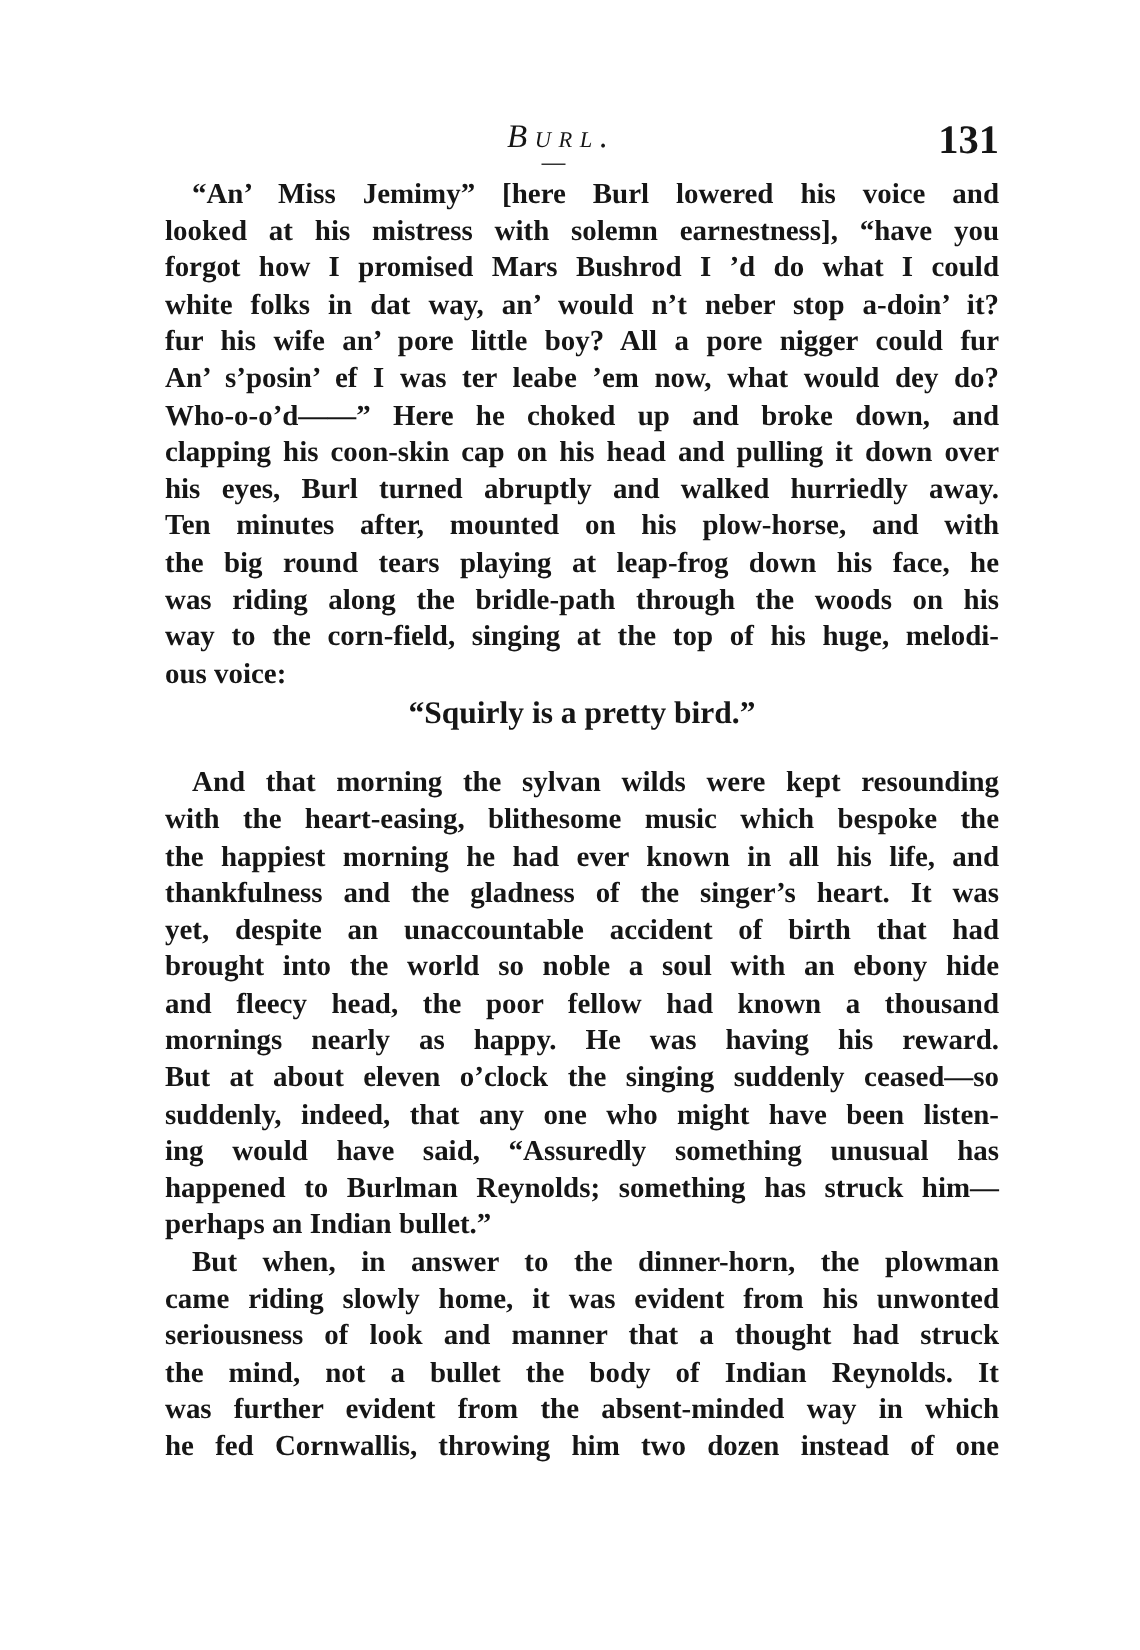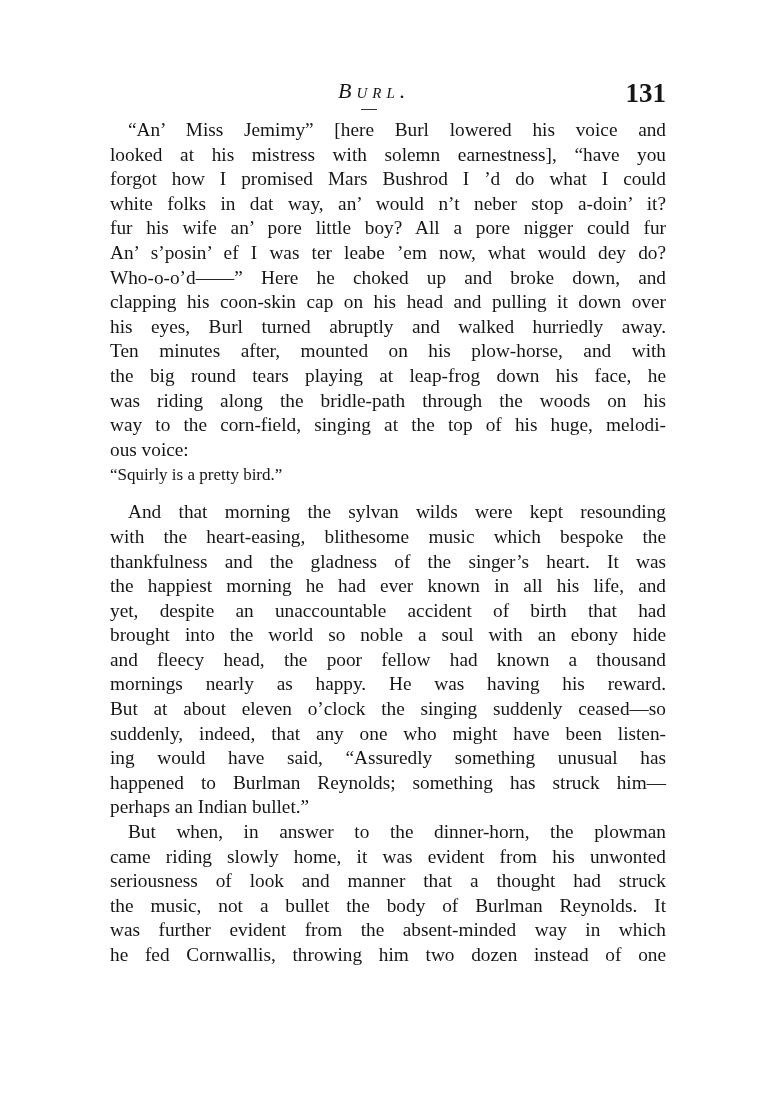--- a/index.html
+++ b/index.html
@@ -46,39 +46,41 @@
       left: 251px;
       top: 37px;
       width: 16px;
       height: 1px;
       background: #333;
     }
     .body-text {
       margin-top: 14px;
       font-size: 19.3px;
       line-height: 24.6px;
+      font-weight: bold;
     }
     .line {
       display: block;
       text-align: justify;
       text-align-last: justify;
       white-space: nowrap;
     }
     .line.last {
       text-align-last: left;
     }
     .line.indent {
       padding-left: 18px;
     }
     .verse {
       display: block;
-      font-size: 17px;
+      text-align: center;
+      font-size: 21px;
       line-height: 22px;
       margin-top: 2px;
-      margin-bottom: 14px;
+      margin-bottom: 24px;
     }
   </style>
 </head>
 <body>
 
 <div class="page">
   <div class="running-head">
     <span class="running-title">Burl.</span>
     <span class="page-number">131</span>
     <div class="head-rule"></div>
@@ -100,35 +102,35 @@
       <span class="line">was riding along the bridle-path through the woods on his</span>
       <span class="line">way to the corn-field, singing at the top of his huge, melodi-</span>
       <span class="line last">ous voice:</span>
     </div>
 
     <span class="verse">“Squirly is a pretty bird.”</span>
 
     <div>
       <span class="line indent">And that morning the sylvan wilds were kept resounding</span>
       <span class="line">with the heart-easing, blithesome music which bespoke the</span>
+      <span class="line">the happiest morning he had ever known in all his life, and</span>
       <span class="line">thankfulness and the gladness of the singer’s heart.   It was</span>
-      <span class="line">the happiest morning he had ever known in all his life, and</span>
       <span class="line">yet, despite an unaccountable accident of birth that had</span>
       <span class="line">brought into the world so noble a soul with an ebony hide</span>
       <span class="line">and fleecy head, the poor fellow had known a thousand</span>
       <span class="line">mornings nearly as happy.   He was having his reward.</span>
       <span class="line">But at about eleven o’clock the singing suddenly ceased—so</span>
       <span class="line">suddenly, indeed, that any one who might have been listen-</span>
       <span class="line">ing would have said, “Assuredly something unusual has</span>
       <span class="line">happened to Burlman Reynolds; something has struck him—</span>
       <span class="line last">perhaps an Indian bullet.”</span>
     </div>
 
     <div>
       <span class="line indent">But when, in answer to the dinner-horn, the plowman</span>
       <span class="line">came riding slowly home, it was evident from his unwonted</span>
       <span class="line">seriousness of look and manner that a thought had struck</span>
-      <span class="line">the music, not a bullet the body of Burlman Reynolds.   It</span>
+      <span class="line">the mind, not a bullet the body of Indian Reynolds.   It</span>
       <span class="line">was further evident from the absent-minded way in which</span>
       <span class="line">he fed Cornwallis, throwing him two dozen instead of one</span>
     </div>
   </div>
 </div>
 
 </body></html>

